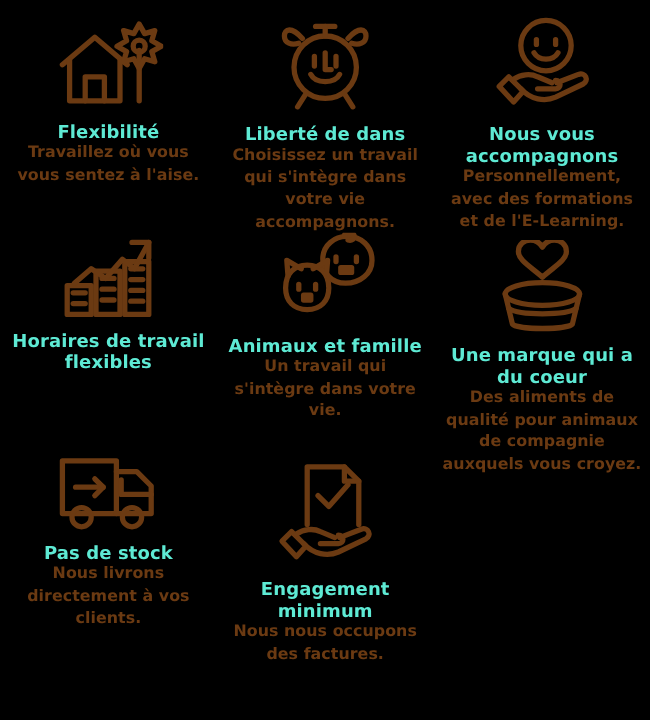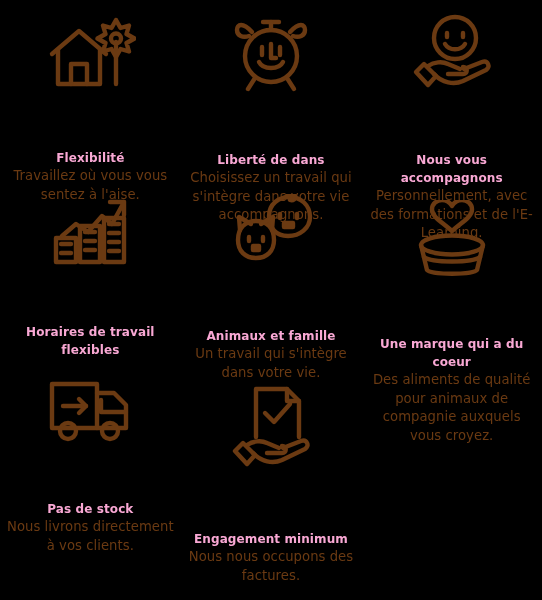--- a/index.html
+++ b/index.html
@@ -40,37 +40,37 @@
   .card-icon {
     display: block;
     line-height: 0;
     margin-bottom: 9px;
   }
   .card-icon svg {
     display: block;
   }
 
   .card-title {
-    color: #f9a8d4;
+    color: #5eead4;
     font-weight: bold;
-    font-size: 12px;
+    font-size: 15px;
     line-height: 18px;
     text-align: center;
     letter-spacing: 0.1px;
     max-width: 172px;
-    margin-top: 48px;
   }
 
   .card-body {
     color: #6B3A12;
     font-size: 13.2px;
     line-height: 18.5px;
     text-align: center;
     letter-spacing: 0.05px;
     max-width: 180px;
+    font-weight: bold;
   }
 
   .card-empty { }
 </style>
 </head>
 <body>
 
 <div class="feature-grid">
 
   <div class="feature-card row1">

